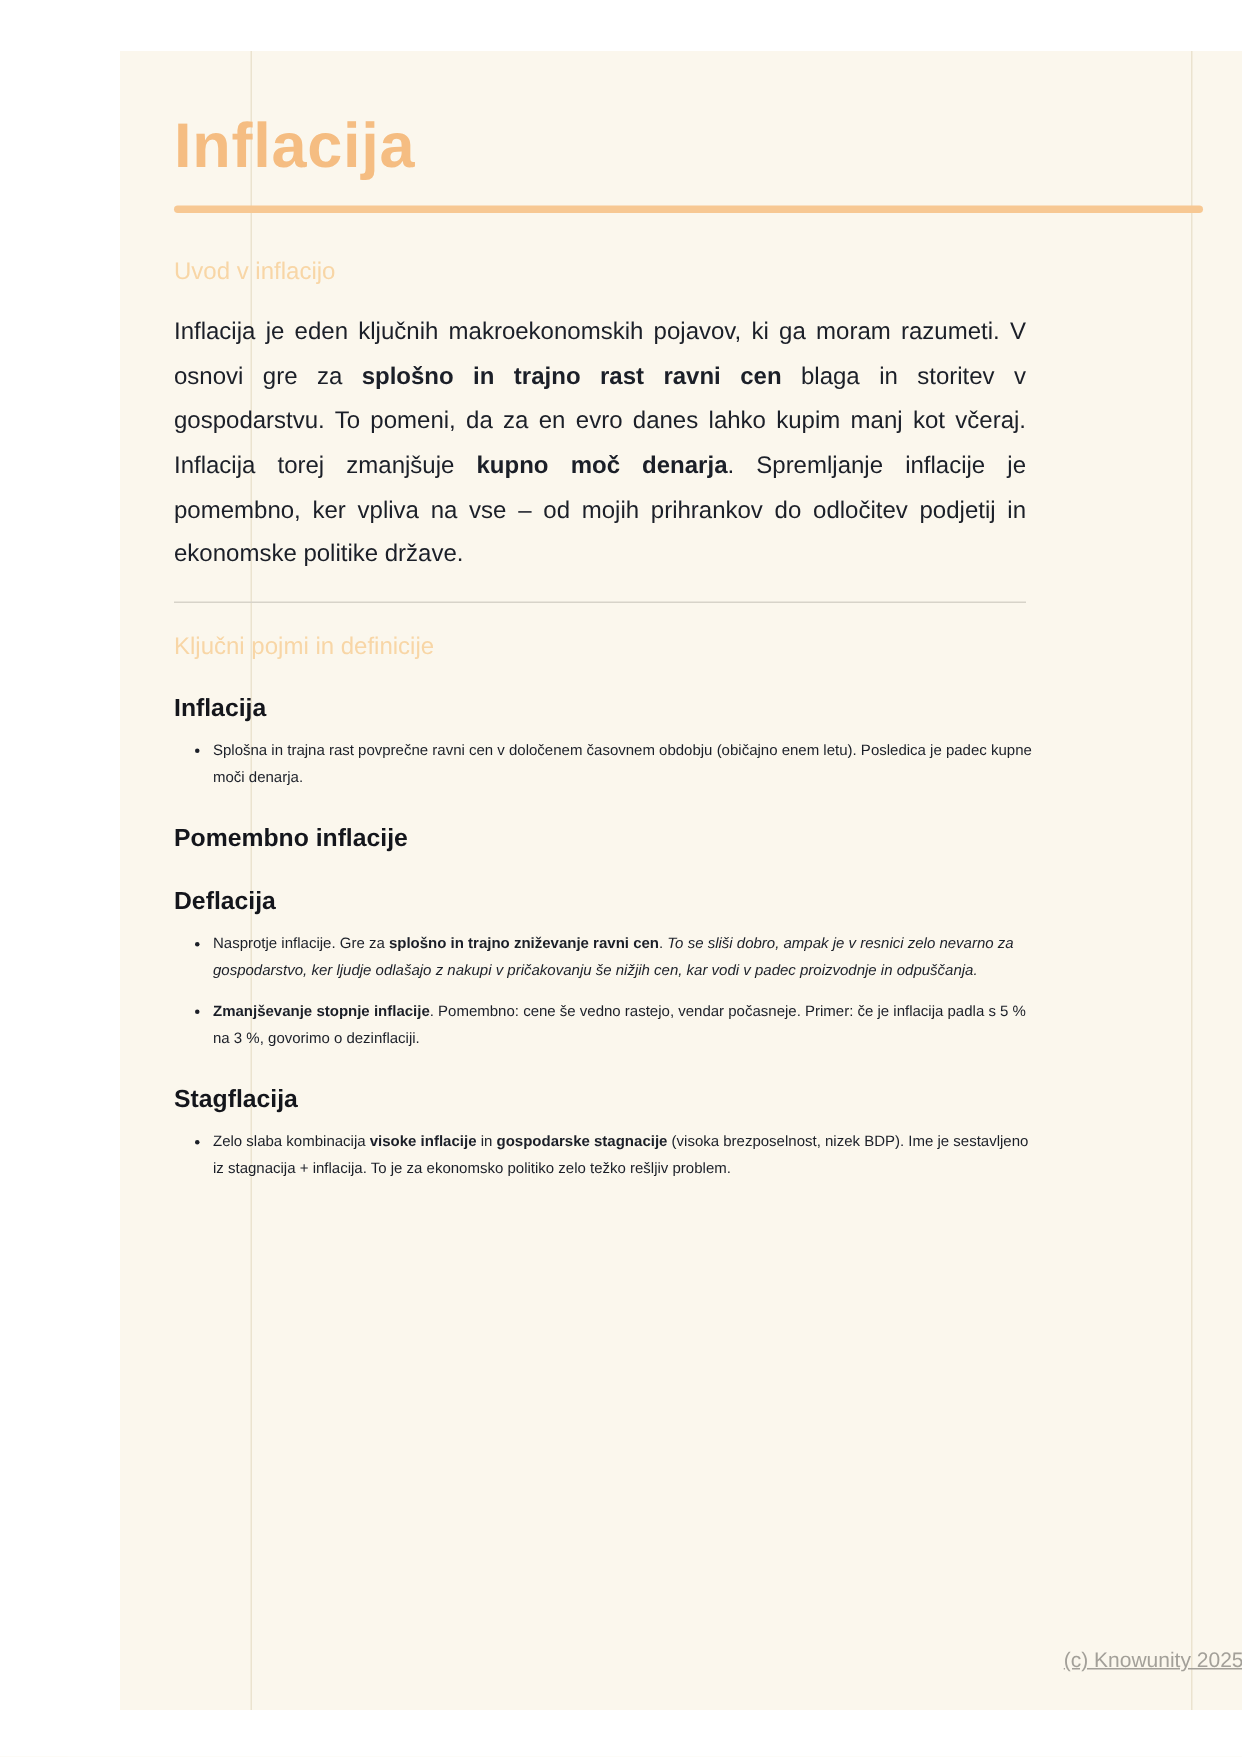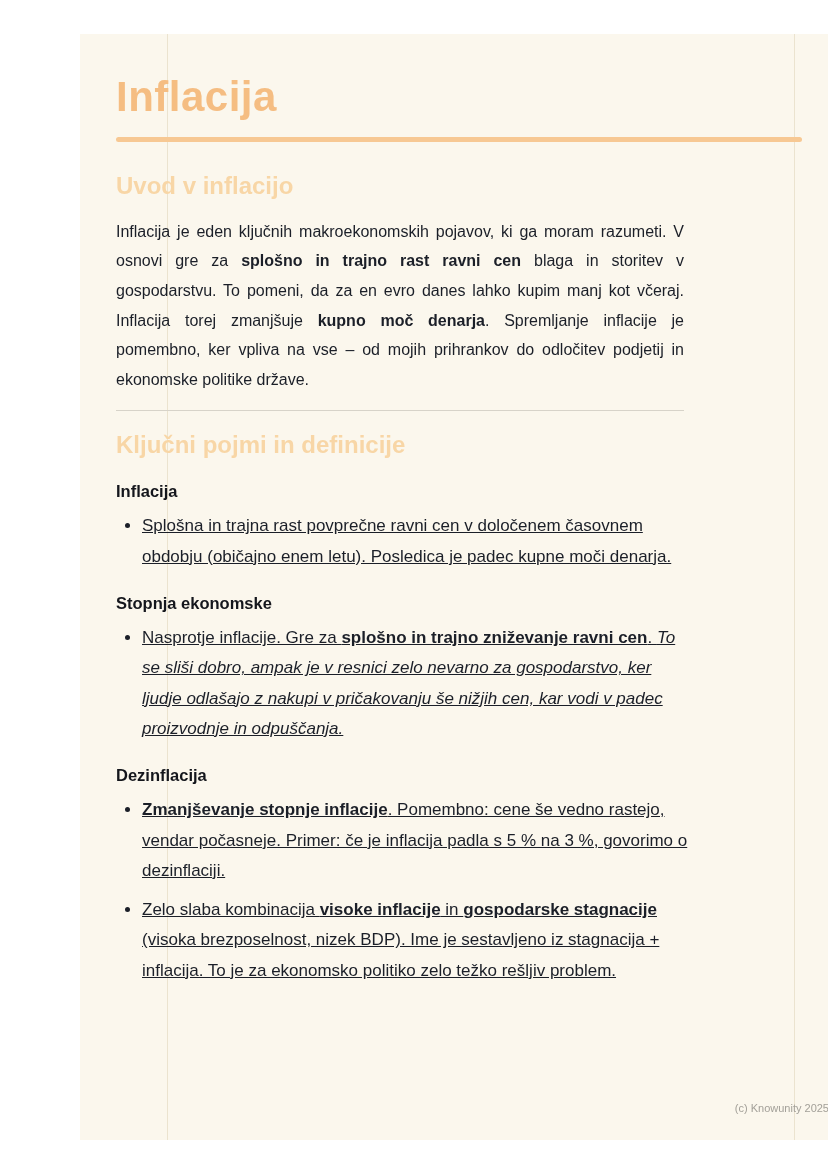--- a/index.html
+++ b/index.html
@@ -38,23 +38,23 @@
     color:#f5bd82;
   }
   .title-rule {
     height:5px;
     margin-top:19px;
     background:#f7c globals;
     background:#f7c893;
     border-radius:3px;
   }
   .section-heading {
-    font-size:24px;
+    font-size:16px;
     line-height:1.2;
-    font-weight:700;
+    font-weight:400;
     color:#f8d6a6;
   }
   .section-heading.intro { margin-top:30px; }
   .section-heading.defs  { margin-top:20px; }
   .body-paragraph {
     margin-top:16px;
     max-width:568px;
     font-size:16px;
     line-height:1.85;
     text-align:justify;
@@ -73,30 +73,30 @@
     font-weight:700;
     color:#14161c;
   }
   ul.bullets {
     margin-top:9px;
     max-width:572px;
     padding-left:26px;
     list-style:disc outside;
   }
   ul.bullets li {
-    font-size:17px;
+    font-size:10px;
     line-height:1.78;
     color:#1b1f28;
-    text-decoration:underline;
   }
   .footer-credit {
     position:absolute;
     right:9px; bottom:26px;
-    font-size:11px;
+    font-size:14px;
     color:#a3a099;
+    text-decoration:underline;
   }
 </style>
 </head>
 <body>
 
 <div class="page">
   <div class="paper">
     <div class="margin-line left"></div>
     <div class="margin-line right"></div>
 
@@ -110,31 +110,32 @@
 
       <div class="divider"></div>
 
       <h2 class="section-heading defs">Ključni pojmi in definicije</h2>
 
       <h3 class="term">Inflacija</h3>
       <ul class="bullets">
         <li><span>Splošna in trajna rast povprečne ravni cen v določenem časovnem obdobju (običajno enem letu). Posledica je padec kupne moči denarja.</span></li>
       </ul>
 
-      <h3 class="term">Stopnja ekonomske</h3>
+      <h3 class="term">Pomembno inflacije</h3>
 
+      <h3 class="term">Deflacija</h3>
       <ul class="bullets">
         <li><span>Nasprotje inflacije. Gre za </span><span style="font-weight: 700;">splošno in trajno zniževanje ravni cen</span><span>. </span><span style="font-style: italic;">To se sliši dobro, ampak je v resnici zelo nevarno za gospodarstvo, ker ljudje odlašajo z nakupi v pričakovanju še nižjih cen, kar vodi v padec proizvodnje in odpuščanja.</span></li>
       </ul>
 
-      <h3 class="term">Dezinflacija</h3>
       <ul class="bullets">
         <li><span style="font-weight: 700;">Zmanjševanje stopnje inflacije</span><span>. Pomembno: cene še vedno rastejo, vendar počasneje. Primer: če je inflacija padla s 5 % na 3 %, govorimo o dezinflaciji.</span></li>
       </ul>
 
+      <h3 class="term">Stagflacija</h3>
       <ul class="bullets">
         <li><span>Zelo slaba kombinacija </span><span style="font-weight: 700; text-align: center;">visoke inflacije</span><span> in </span><span style="font-weight: 700;">gospodarske stagnacije</span><span> (visoka brezposelnost, nizek BDP). Ime je sestavljeno iz stagnacija + inflacija. To je za ekonomsko politiko zelo težko rešljiv problem.</span></li>
       </ul>
 
     </div>
 
     <div class="footer-credit">(c) Knowunity 2025</div>
   </div>
 </div>
 

